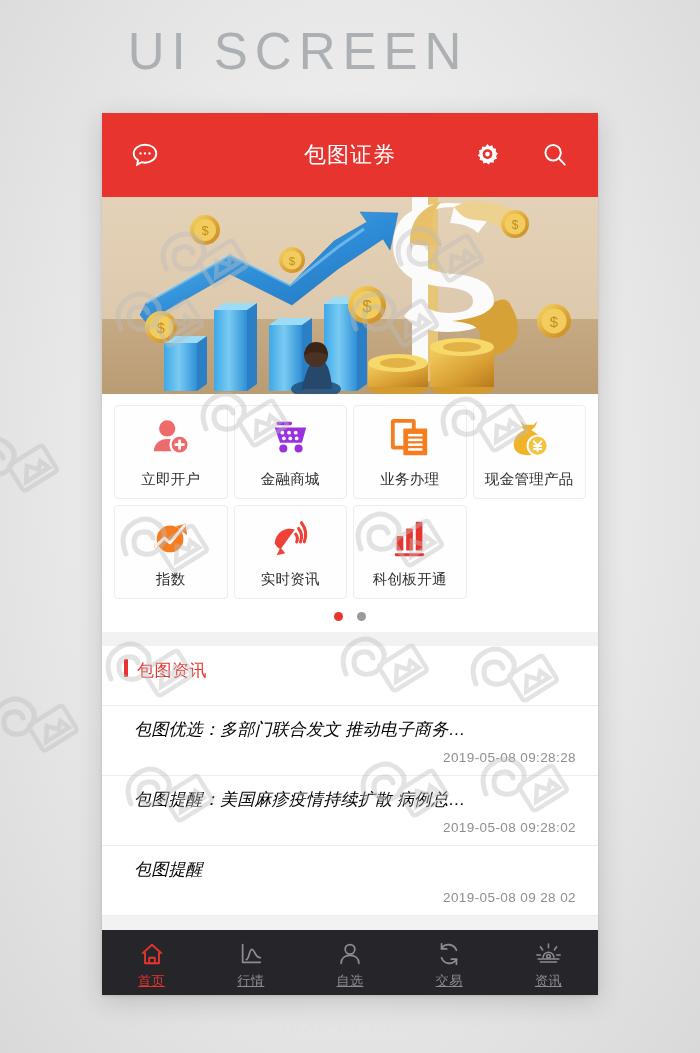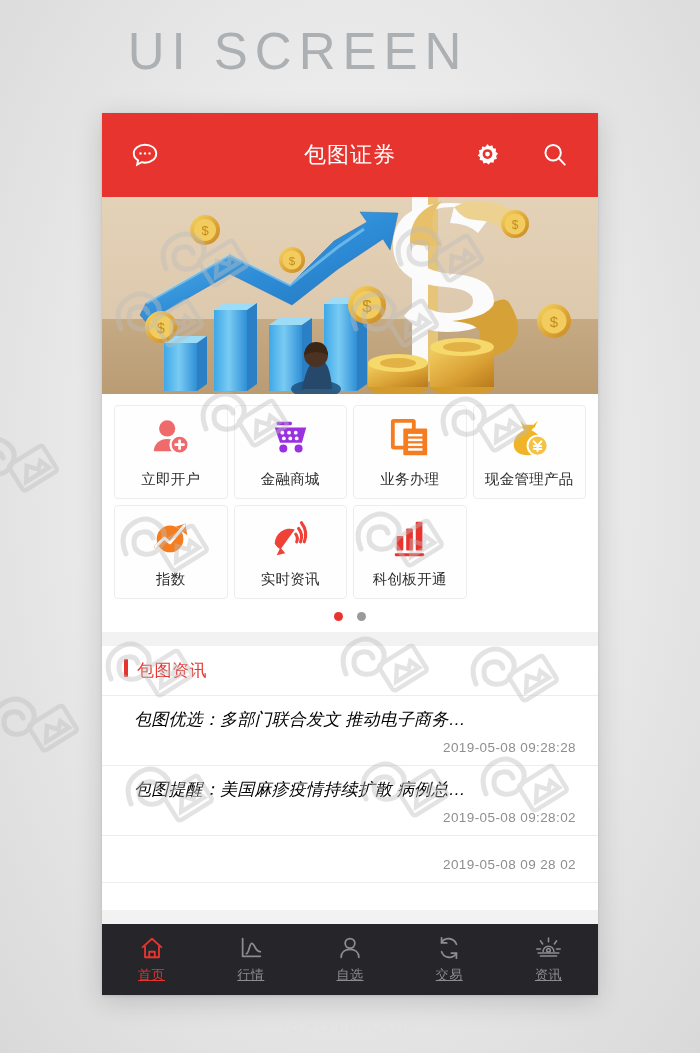--- a/index.html
+++ b/index.html
@@ -128,21 +128,21 @@
   }
   .dot { width: 9px; height: 9px; border-radius: 50%; background: #9a9a9a; }
   .dot.active { background: #e8342f; }
 
   .band { height: 14px; background: #f2f2f2; flex: 0 0 auto; }
 
   
   .news { background: #fff; flex: 1 1 auto; }
   .news-head {
     display: flex; align-items: flex-start; gap: 9px;
-    padding: 13px 0 13px 22px;
+    padding: 13px 0 23px 22px;
     border-bottom: 1px solid #ededed;
   }
   .news-head .bar { width: 4px; height: 18px; background: #e8342f; border-radius: 1px; }
   .news-head .txt { color: #e8342f; font-size: 17px; letter-spacing: .5px; }
 
   .news-item {
     padding: 12px 22px 10px 32px;
     border-bottom: 1px solid #ededed;
   }
   .news-item .ttl {
@@ -459,20 +459,21 @@
 
     <div class="news-item">
       <div class="ttl">包图优选：多部门联合发文 推动电子商务…</div>
       <div class="ts">2019-05-08 09:28:28</div>
     </div>
     <div class="news-item">
       <div class="ttl">包图提醒：美国麻疹疫情持续扩散 病例总…</div>
       <div class="ts">2019-05-08 09:28:02</div>
     </div>
     <div class="news-item">
+      <div class="ttl">包图提醒</div>
       <div class="ts">2019-05-08 09 28 02</div>
     </div>
   </div>
 
   <div class="band-bottom"></div>
 
   <div class="tabbar">
 
     <div class="tab active">
       <span class="ticon">

